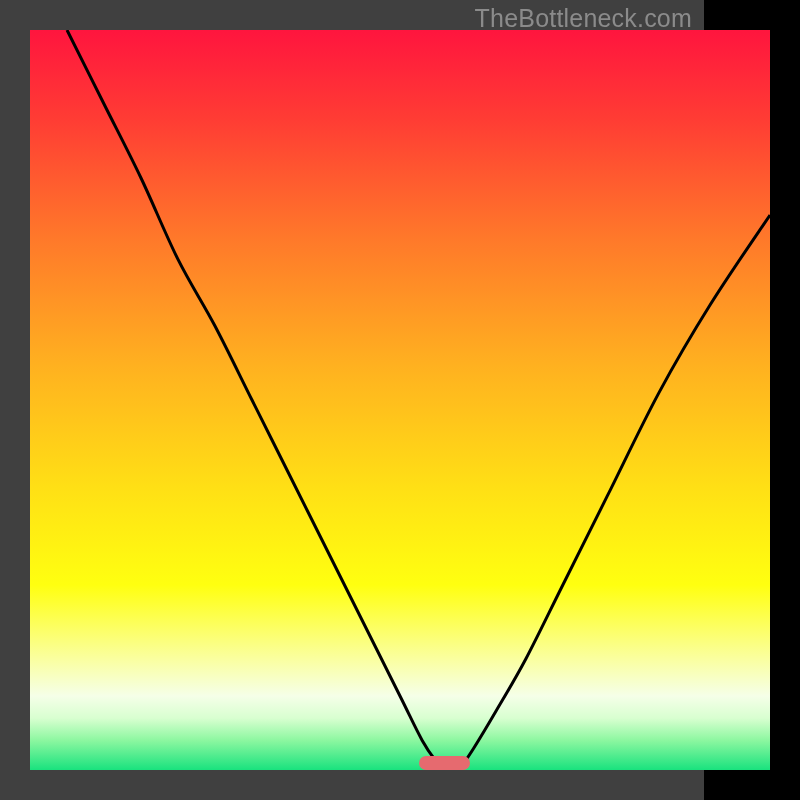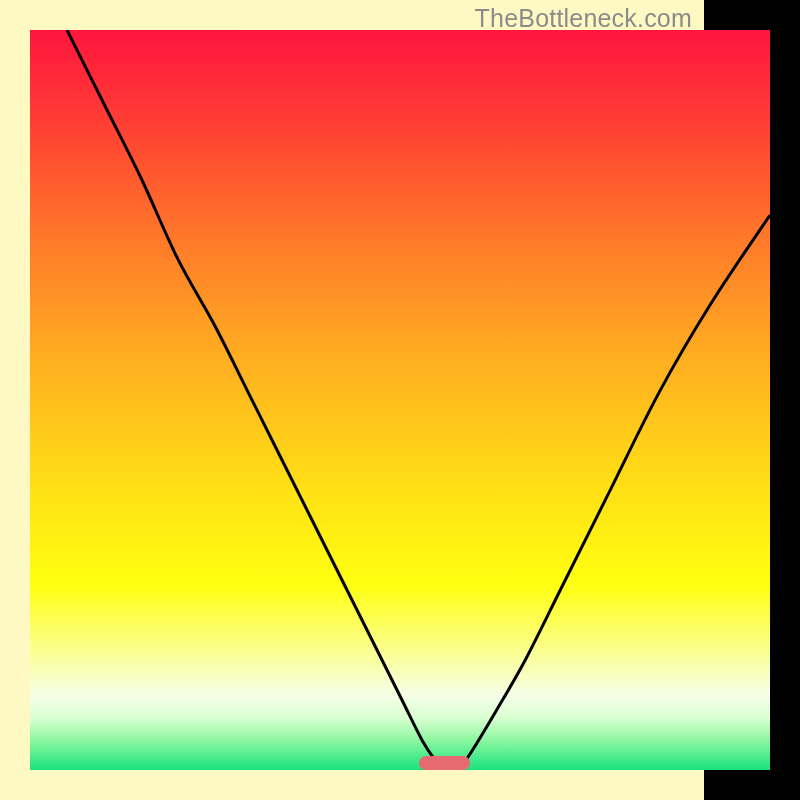--- a/index.html
+++ b/index.html
@@ -10,21 +10,21 @@
     background: #000;
     overflow: hidden;
     font-family: Arial, Helvetica, sans-serif;
   }
   .frame {
     position: absolute;
     left: 0;
     top: 0;
     width: 704px;
     height: 800px;
-    background: #fef9c3;
+    background: #404040;
   }
   .plot-area {
     position: absolute;
     left: 30px;
     top: 30px;
     width: 740px;
     height: 740px;
     overflow: hidden;
   }
   .gradient {

